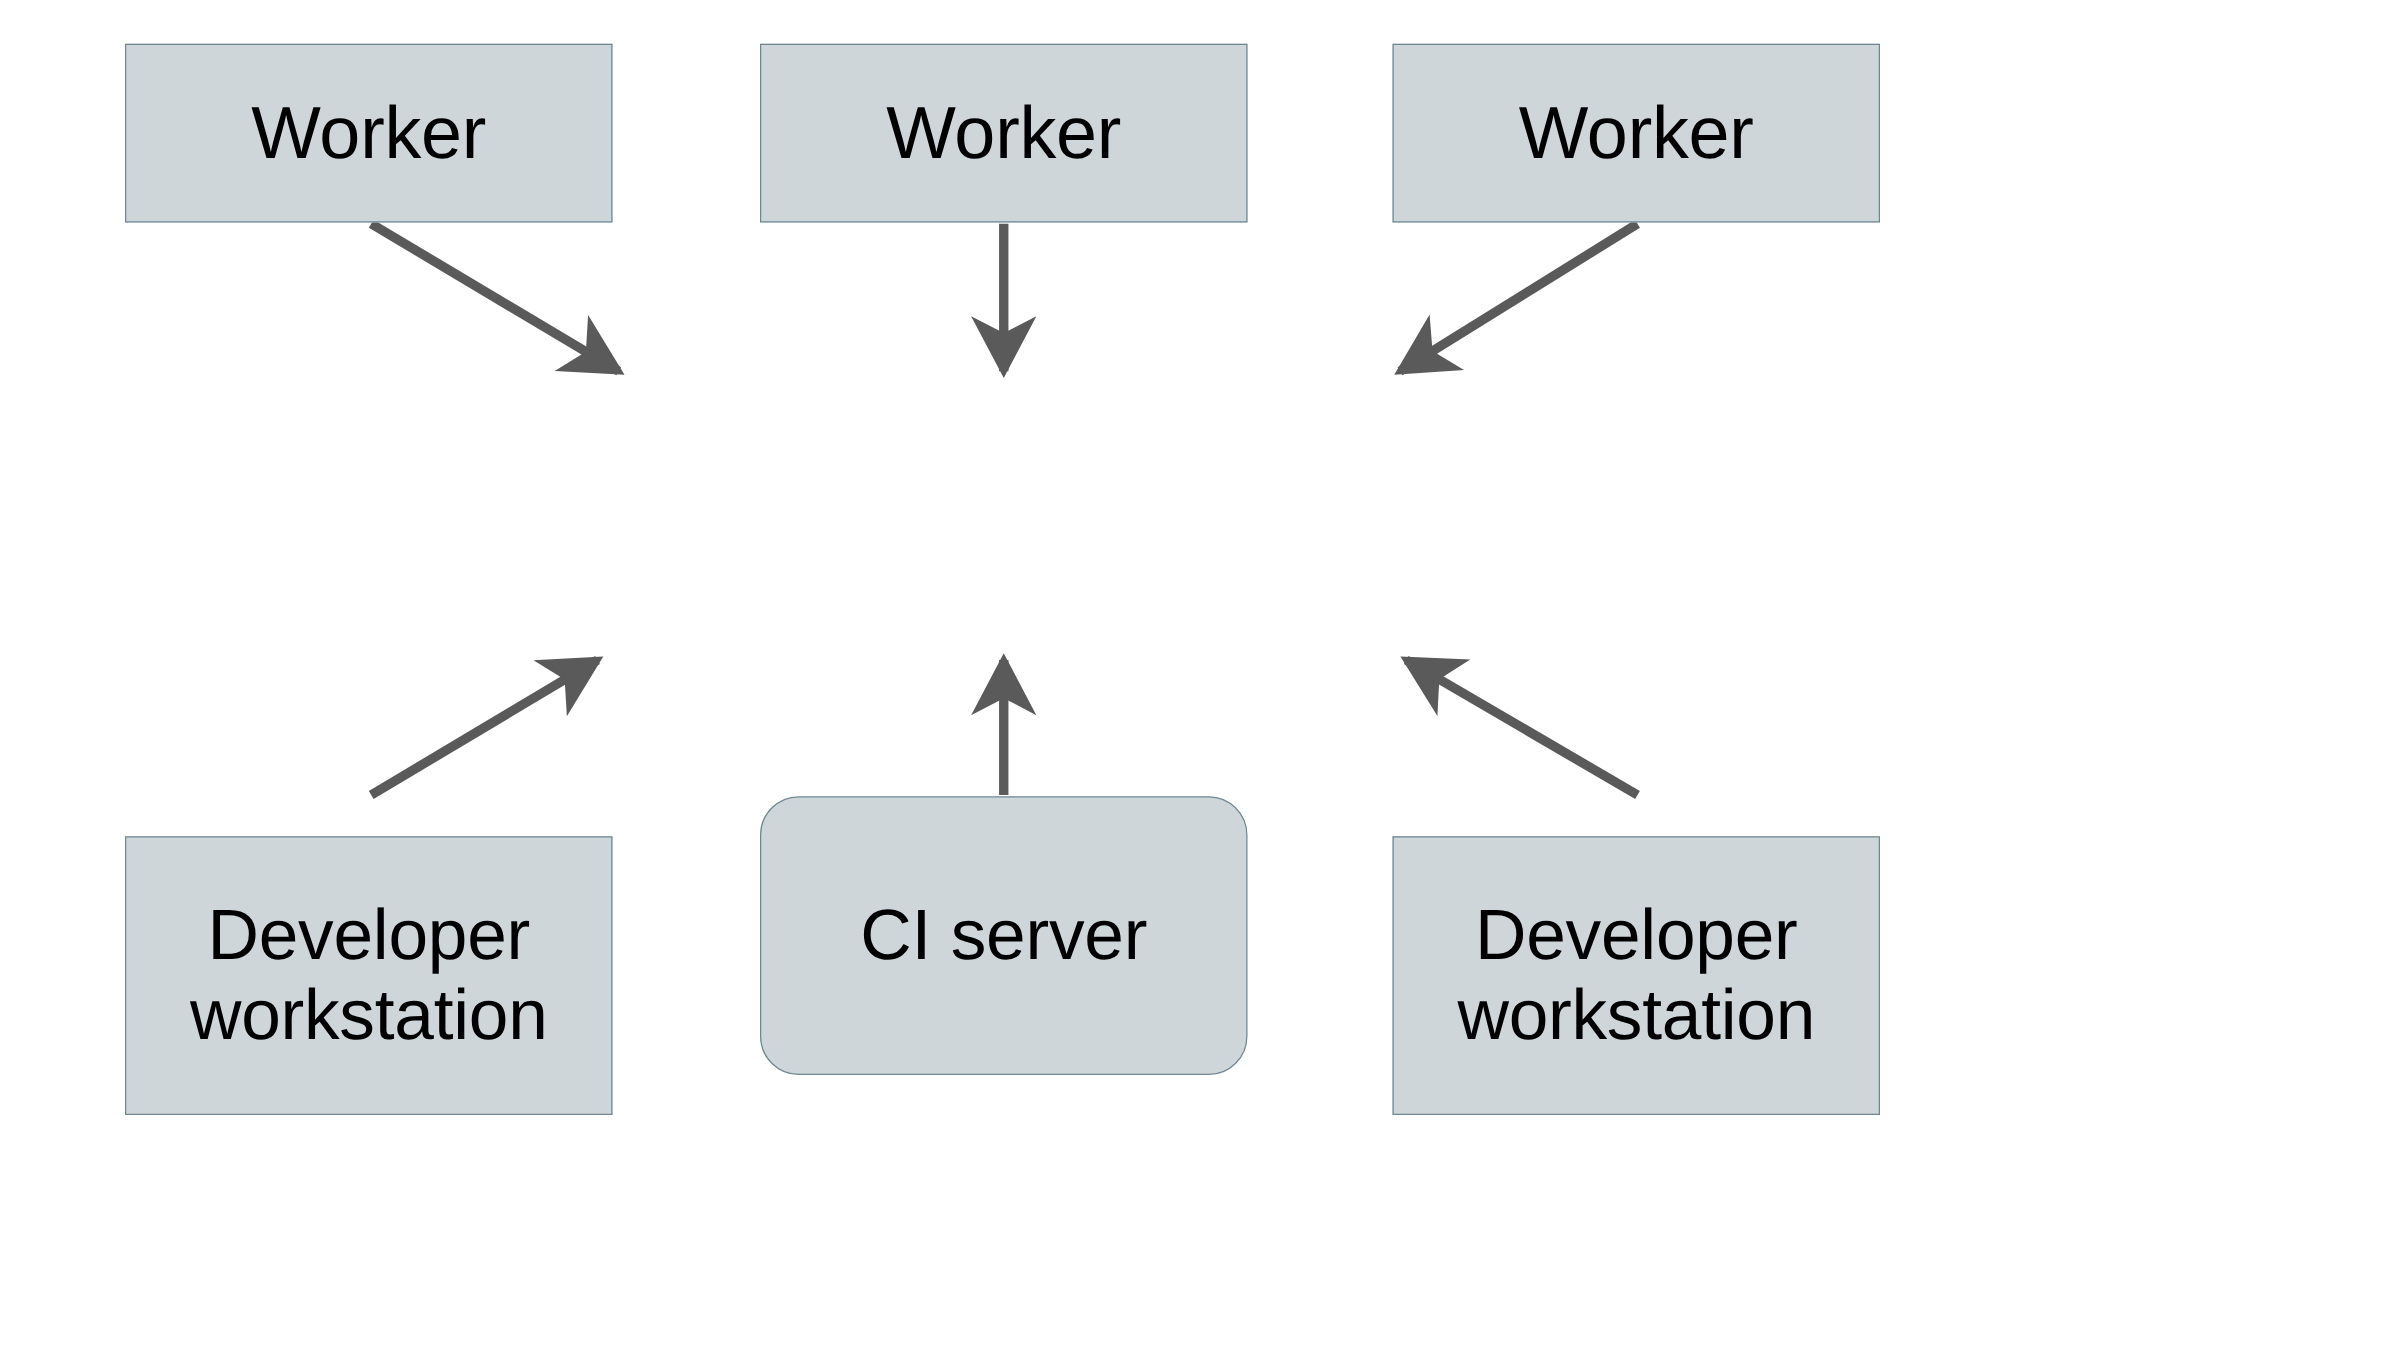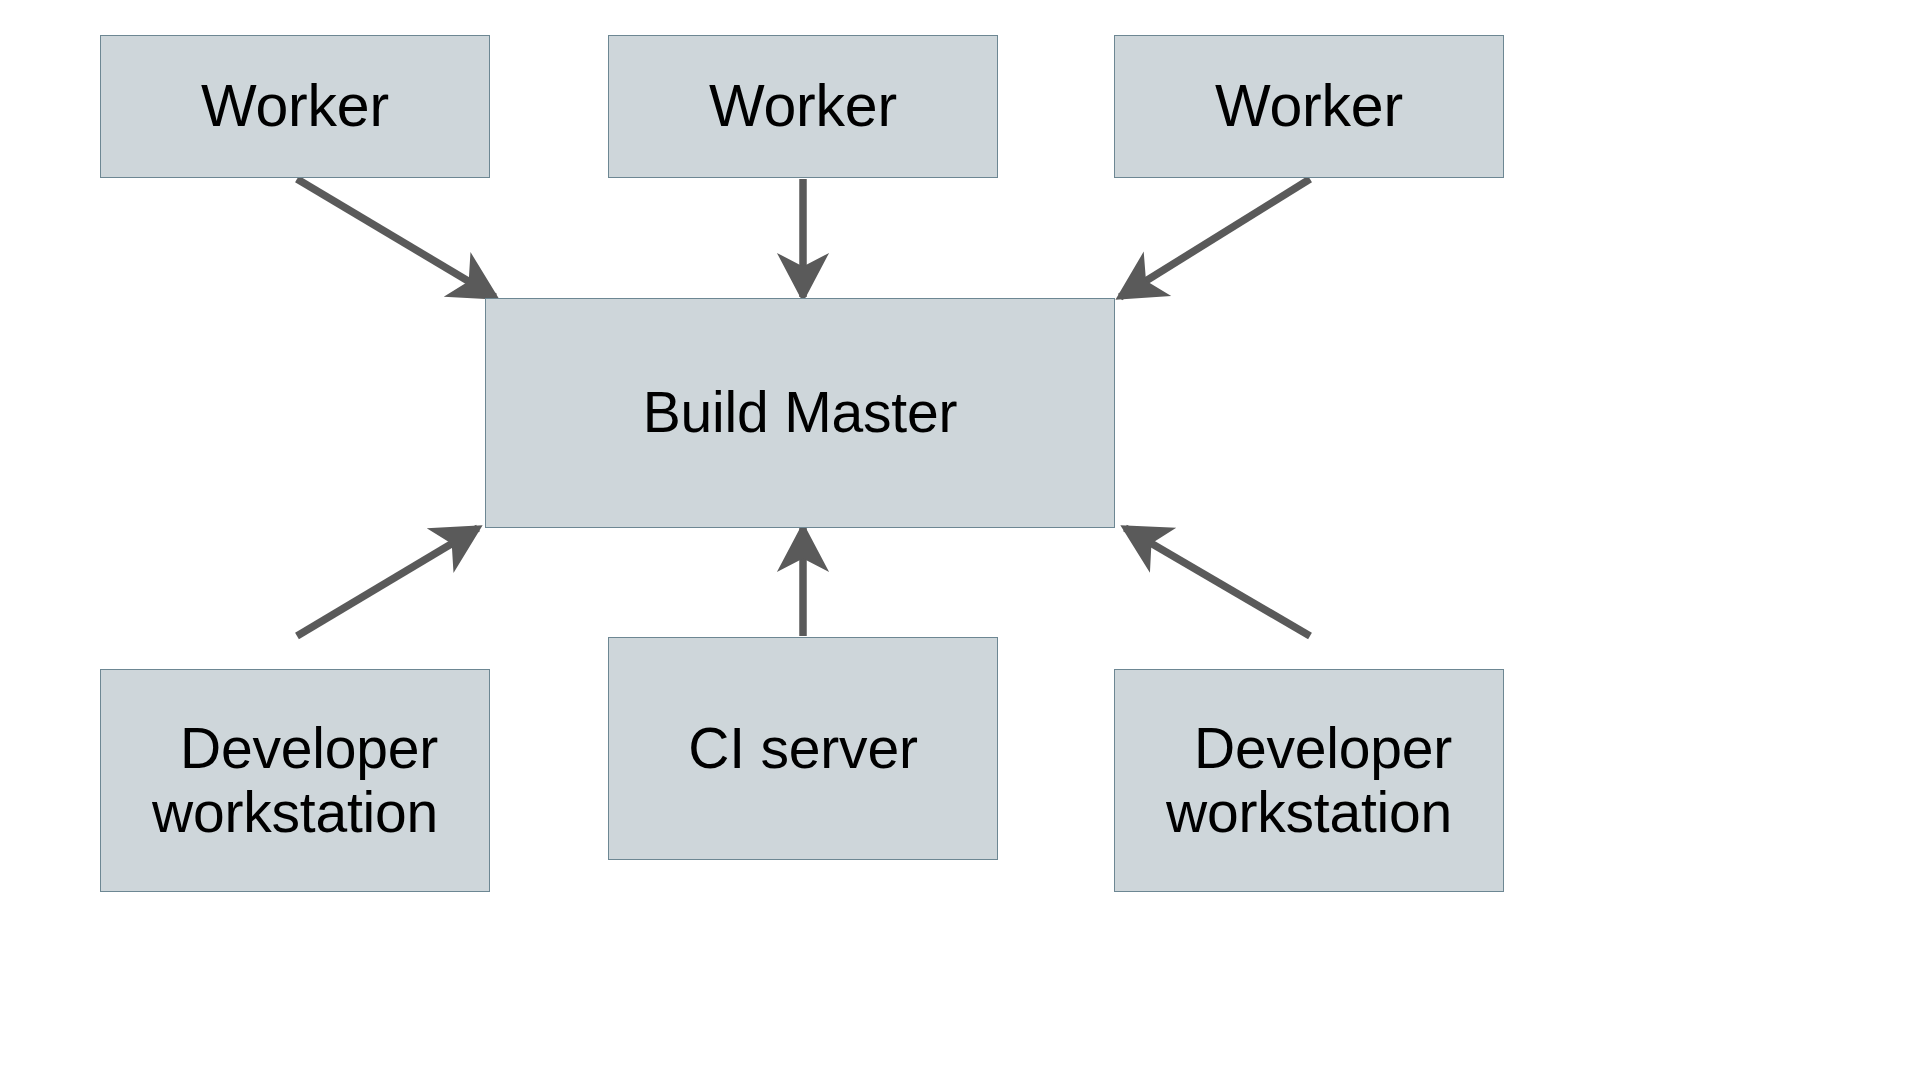--- a/index.html
+++ b/index.html
@@ -40,25 +40,24 @@
     font-family: "Liberation Sans", sans-serif;
     font-weight: 400;
     line-height: 1.12;
     letter-spacing: -0.2px;
     z-index: 2;
   }
   .node-label {
     display: block;
     white-space: pre-line;
     padding: 0 6px;
-    text-align: right;
   }
   .node-worker       { font-size: 59px; }
   .node-buildmaster  { font-size: 57px; }
-  .node-ci           { font-size: 57px; }
+  .node-ci           { font-size: 57px; border-radius: 31px; }
   .node-dev          { font-size: 57px; margin-top: 32px; }
 </style>
 </head>
 <body>
 
 <div id="diagram-root">
 
   <svg id="edge-layer" width="1910" height="1090" viewBox="0 0 1910 1090" xmlns="http://www.w3.org/2000/svg">
     <defs>
       <marker id="barb-arrow" viewBox="0 0 12 12" refX="10.2" refY="6" markerWidth="7.2" markerHeight="7.2" markerUnits="strokeWidth" orient="auto-start-reverse">
@@ -80,23 +79,20 @@
   </div>
 
   <div class="node node-worker" style="left: 608px; top: 35px; width: 390px; height: 143px; background: rgb(206, 214, 218); border-color: rgb(109, 135, 147); color: rgb(0, 0, 0);">
     <span class="node-label">Worker</span>
   </div>
 
   <div class="node node-worker" style="left: 1114px; top: 35px; width: 390px; height: 143px; background: rgb(206, 214, 218); border-color: rgb(109, 135, 147); color: rgb(0, 0, 0);">
     <span class="node-label">Worker</span>
   </div>
 
-  <div class="node node-buildmaster" style="left: 485px; top: 298px; width: 630px; height: 230px; background: rgb(206, 214, 218); border-color: rgb(109, 135, 147); color: rgb(0, 0, 0);">
-    <span class="node-label">Build Master</span>
-  </div>
 
   <div class="node node-dev" style="left: 100px; top: 637px; width: 390px; height: 223px; background: rgb(206, 214, 218); border-color: rgb(109, 135, 147); color: rgb(0, 0, 0);">
     <span class="node-label">Developer
 workstation</span>
   </div>
 
   <div class="node node-ci" style="left: 608px; top: 637px; width: 390px; height: 223px; background: rgb(206, 214, 218); border-color: rgb(109, 135, 147); color: rgb(0, 0, 0);">
     <span class="node-label">CI server</span>
   </div>
 

